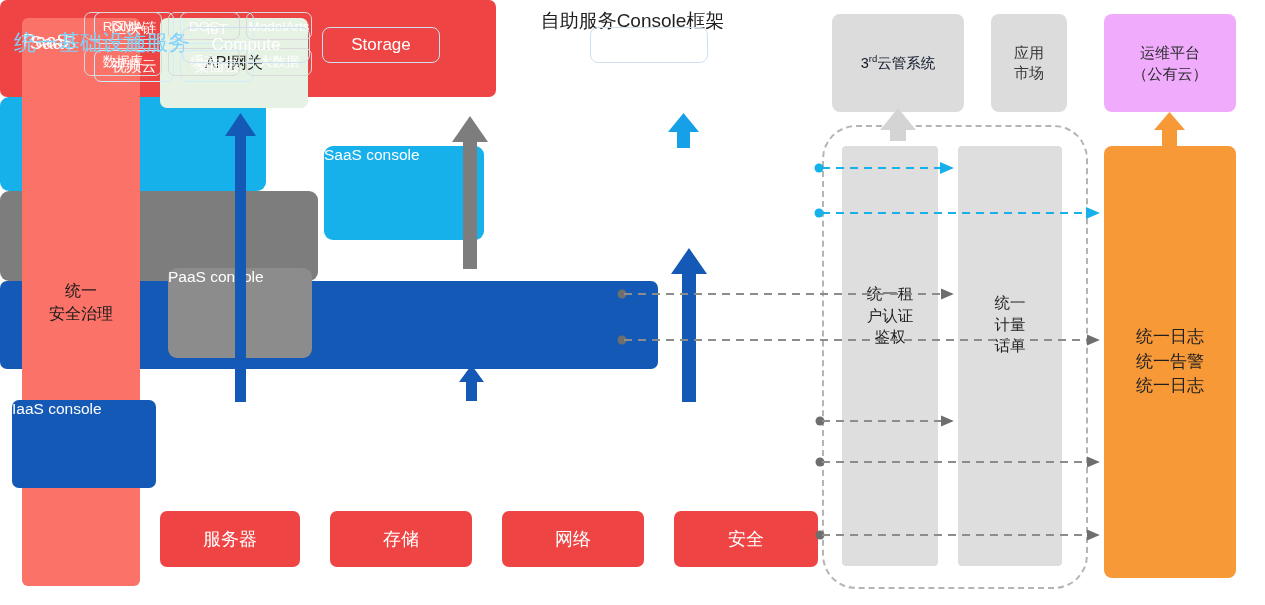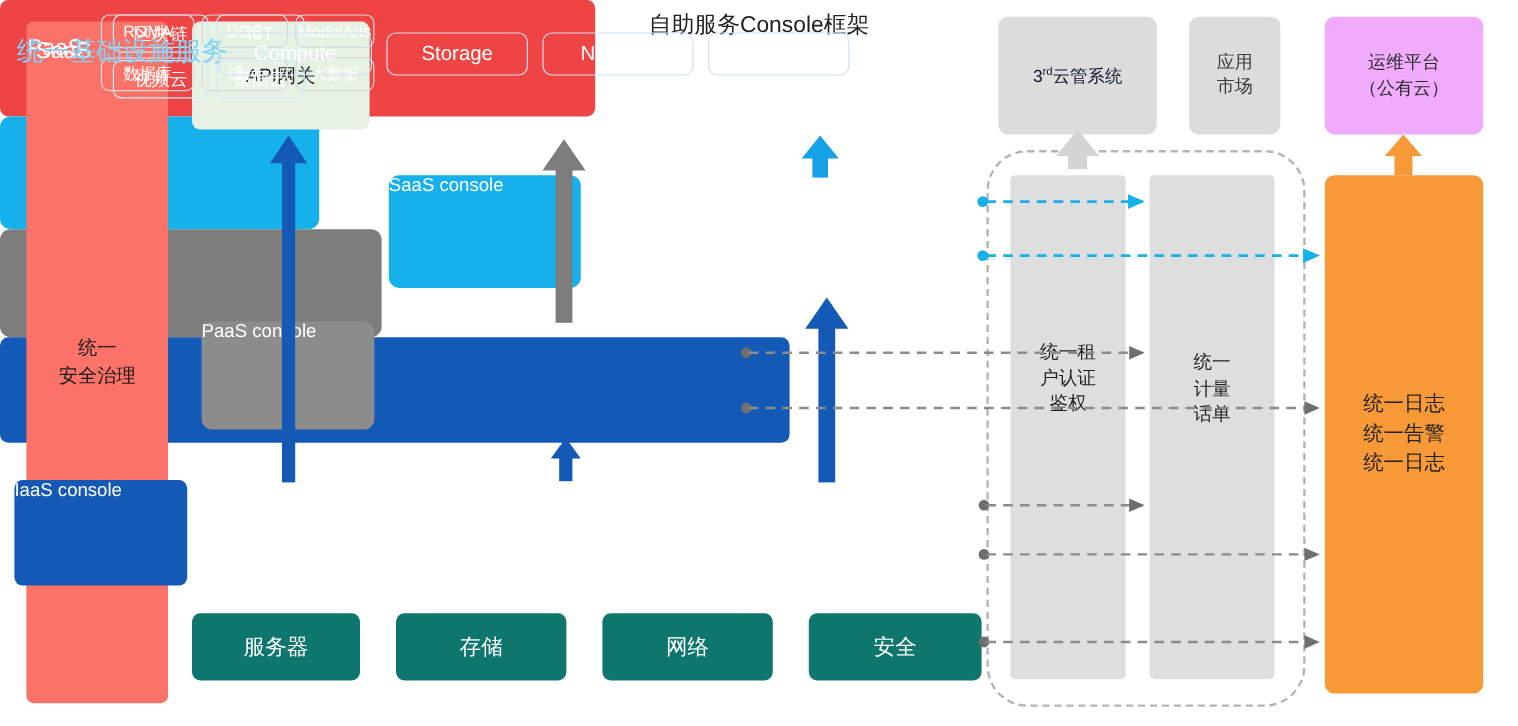--- a/index.html
+++ b/index.html
@@ -55,21 +55,21 @@
   
   .iaas{left:160px;top:400px;width:658px;height:88px;background:#1459b5;border-radius:7px;display:block;}
   .iaas .lbl{position:absolute;left:14px;top:28px;color:#7dd3fc;font-size:22px;}
   .iaas .chip{height:34px;border:1.7px solid #cfe0f5;border-radius:8px;font-size:17px;}
   .iaas .i1{left:182px;top:27px;width:126px;}
   .iaas .i2{left:322px;top:27px;width:116px;}
   .iaas .i3{left:452px;top:27px;width:124px;}
   .iaas .i4{left:590px;top:27px;width:116px;}
 
   
-  .bot{height:56px;top:511px;background:#0f766e;border-radius:7px;color:#fff;font-size:18px;}
+  .bot{height:56px;top:511px;background:#ef4444;border-radius:7px;color:#fff;font-size:18px;}
   .b1{left:160px;width:140px;}
   .b2{left:330px;width:142px;}
   .b3{left:502px;width:142px;}
   .b4{left:674px;width:144px;}
 
   
   .dash-container{position:absolute;left:822px;top:125px;width:262px;height:460px;border:2.2px dashed #b4b4b4;border-radius:34px;}
   .gcol{position:absolute;background:#dedede;border-radius:4px;}
   .gcol1{left:842px;top:146px;width:96px;height:420px;}
   .gcol2{left:958px;top:146px;width:104px;height:420px;}
@@ -157,21 +157,20 @@
     <div class="chip p3">ModelArts</div>
     <div class="chip p4">数据库</div>
     <div class="chip p5">缓存</div>
     <div class="chip p6">大数据</div>
   </div>
 
   <div class="iaas">
     <div class="lbl">统一基础设施服务</div>
     <div class="chip i1">Compute</div>
     <div class="chip i2">Storage</div>
-    <div class="chip i3">Network</div>
     <div class="chip i4">CCE</div>
   </div>
 
   <div class="box bot b1">
       <span>服务器</span>
     </div>
   <div class="box bot b2">
       <span>存储</span>
     </div>
   <div class="box bot b3">

